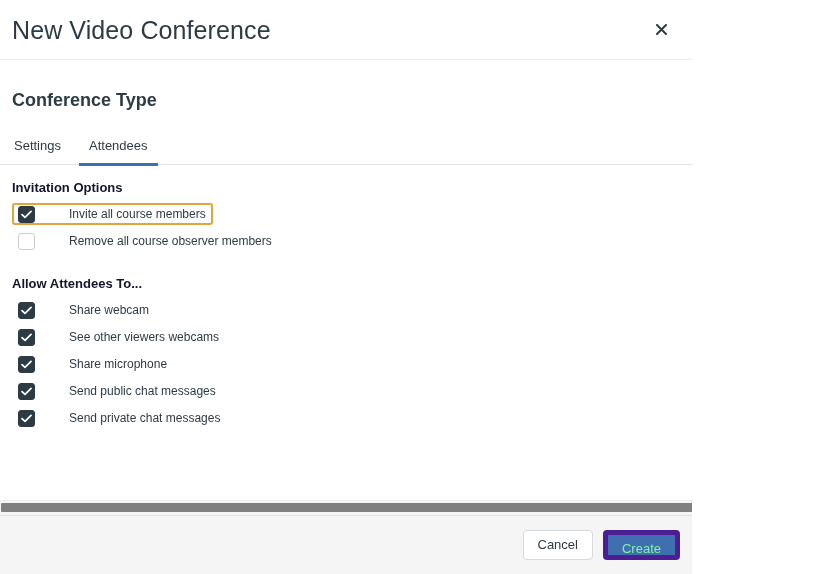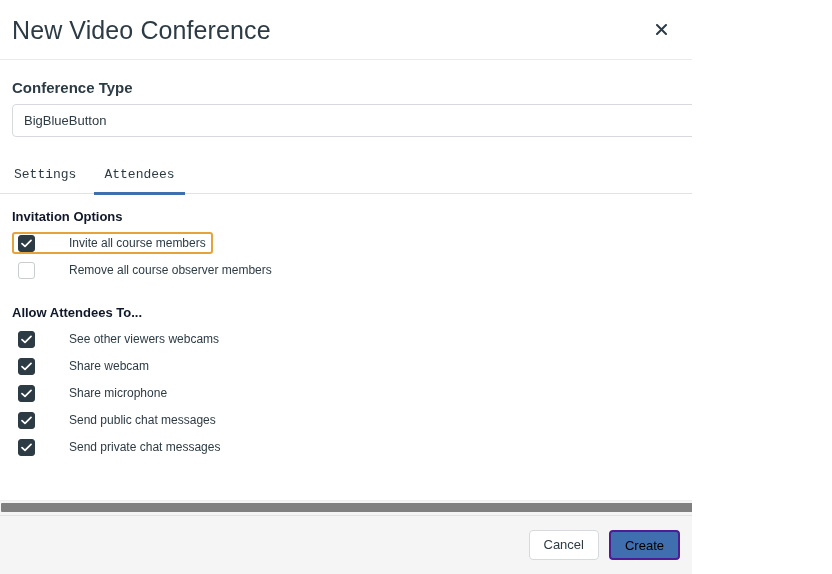--- a/index.html
+++ b/index.html
@@ -67,25 +67,26 @@
     flex: 1 1 auto;
     background: #ffffff;
     padding: 0;
     overflow: hidden;
   }
 
   .field-block {
     padding: 20px 12px 0 12px;
   }
   .field-label {
-    font-size: 15px;
+    font-size: 18px;
     font-weight: 700;
     color: #2d3b45;
     margin-bottom: 8px;
     line-height: 16px;
+    margin-top: 12px;
   }
   .select-wrap {
     position: relative;
     width: 808px;
     height: 33px;
   }
   .select-box {
     width: 100%;
     height: 33px;
     border: 1px solid #d6dade;
@@ -123,21 +124,21 @@
     padding-left: 0;
   }
   .tab {
     position: relative;
     font-size: 13px;
     color: #2d3b45;
     padding: 6px 14px 11px 14px;
     cursor: pointer;
     background: transparent;
     border: none;
-    font-family: Liberation Mono, monospace;
+    font-family: Liberation Sans, sans-serif;
     line-height: 16px;
   }
   .tab.active { color: #2d3b45; text-align: right; }
   .tab.active::after {
     content: "";
     position: absolute;
     left: 4px;
     right: 4px;
     bottom: -1px;
     height: 3px;
@@ -239,50 +240,42 @@
     padding: 0 14px;
     line-height: 28px;
   }
   .btn-secondary {
     background: #ffffff;
     border: 1px solid #d6dade;
     color: #2d3b45;
   }
   .btn-primary {
     background: #3f6fae;
-    border: 2px solid #4c1d95;
-    color: #000000;
+    border: 5px solid #4c1d95;
+    color: #86efac;
   }
 </style>
 </head>
 <body>
 
 <div class="modal">
 
   <div class="modal-header">
     <div class="modal-title">New Video Conference</div>
     <button class="close-btn">
       <svg width="11" height="11" viewBox="0 0 11 11" aria-hidden="true">
         <path d="M1 1 L10 10 M10 1 L1 10" stroke="#2d3b45" stroke-width="2" stroke-linecap="round"></path>
       </svg>
     </button>
   </div>
 
   <div class="modal-body">
 
     <div class="field-block">
       <div class="field-label">Conference Type</div>
-      <div class="select-wrap">
-        <div class="select-box">BigBlueButton</div>
-        <span class="select-chevron">
-          <svg width="13" height="9" viewBox="0 0 13 9" aria-hidden="true">
-            <path d="M1.5 1.5 L6.5 6.8 L11.5 1.5" fill="none" stroke="#4b5963" stroke-width="1.6" stroke-linecap="round" stroke-linejoin="round"></path>
-          </svg>
-        </span>
-      </div>
     </div>
 
     <div class="tabs">
       <button class="tab">Settings</button>
       <button class="tab active">Attendees</button>
     </div>
 
     <div class="options">
 
       <div class="group-title">Invitation Options</div>
@@ -302,30 +295,30 @@
       </div>
 
       <div class="group-title second">Allow Attendees To...</div>
 
       <div class="check-row">
         <span class="cbox on">
           <svg width="11" height="9" viewBox="0 0 11 9" aria-hidden="true">
             <path d="M1 4.6 L4 7.4 L10 1.4" fill="none" stroke="#ffffff" stroke-width="1.7" stroke-linecap="round" stroke-linejoin="round"></path>
           </svg>
         </span>
+        <span class="check-label">Share webcam</span>
+      </div>
+
+      <div class="check-row">
+        <span class="cbox on">
+          <svg width="11" height="9" viewBox="0 0 11 9" aria-hidden="true">
+            <path d="M1 4.6 L4 7.4 L10 1.4" fill="none" stroke="#ffffff" stroke-width="1.7" stroke-linecap="round" stroke-linejoin="round"></path>
+          </svg>
+        </span>
         <span class="check-label">See other viewers webcams</span>
-      </div>
-
-      <div class="check-row">
-        <span class="cbox on">
-          <svg width="11" height="9" viewBox="0 0 11 9" aria-hidden="true">
-            <path d="M1 4.6 L4 7.4 L10 1.4" fill="none" stroke="#ffffff" stroke-width="1.7" stroke-linecap="round" stroke-linejoin="round"></path>
-          </svg>
-        </span>
-        <span class="check-label">Share webcam</span>
       </div>
 
       <div class="check-row">
         <span class="cbox on">
           <svg width="11" height="9" viewBox="0 0 11 9" aria-hidden="true">
             <path d="M1 4.6 L4 7.4 L10 1.4" fill="none" stroke="#ffffff" stroke-width="1.7" stroke-linecap="round" stroke-linejoin="round"></path>
           </svg>
         </span>
         <span class="check-label">Share microphone</span>
       </div>

